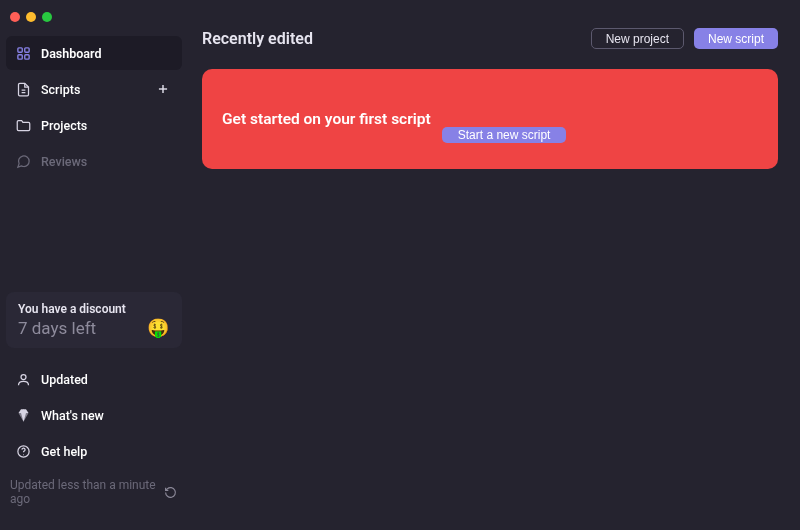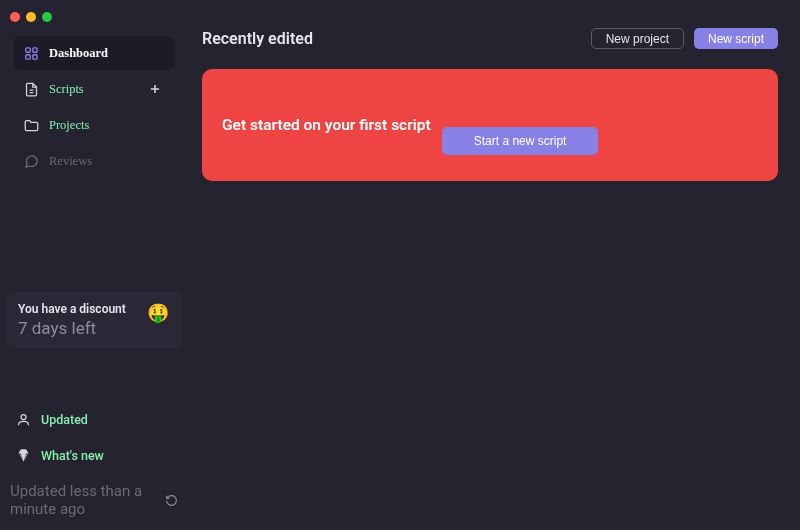--- a/index.html
+++ b/index.html
@@ -26,63 +26,62 @@
     padding: 6px 10px 10px;
   }
   .tl {
     width: 10px; height: 10px; border-radius: 50%;
   }
   .tl.red { background:#ff5f57; }
   .tl.yellow { background:#febc2e; }
   .tl.green { background:#28c840; }
 
   .nav {
-    display:flex; flex-direction:column; padding: 4px 14px;
+    display:flex; flex-direction:column; padding: 4px 6px;
     gap: 2px;
-    font-family: Liberation Serif, serif;
   }
   .nav-item {
     display:flex; align-items:center; justify-content:space-between;
     height: 34px;
     padding: 0 10px;
     border-radius: 6px;
-    color:#86efac;
+    color:#ffffff;
     cursor:pointer;
     font-size: 12.5px;
     font-weight: 500;
   }
   .nav-item .left { display:flex; align-items:center; gap:10px; }
   .nav-item.active { background:#1d1b26; color:#ffffff; font-weight:600; }
   .nav-item.disabled { color:#6b6979; cursor:default; }
   .nav-item.disabled svg { stroke:#6b6979; }
 
   .icon svg { display:block; }
 
   .promo {
     margin: 12px 6px 0;
     background:#2a2836;
     border-radius:8px;
     padding:10px 12px;
     display:flex;
     justify-content:space-between;
-    align-items:flex-start;
+    align-items:flex-end;
   }
   .promo .txt { display:flex; flex-direction:column; gap:2px;}
   .promo .title { font-size:12px; font-weight:600; color:#e6e4ef;}
   .promo .sub { font-size:17px; color:#8e8b9c;}
   .promo .emoji { font-size:18px; }
 
   .nav-spacer { flex:1; }
 
   .bottom-nav { padding: 0 6px 4px; display:flex; flex-direction:column; gap:2px; }
 
   .status-bar {
     display:flex; align-items:center; justify-content:space-between;
-    padding: 6px 10px 12px;
-    font-size:15px;
+    padding: 6px 10px 24px;
+    font-size:12px;
     color:#6b6979;
   }
   .status-bar .refresh { width:16px;height:16px; display:flex;align-items:center;justify-content:center; cursor:pointer; }
 
   
   .main {
     flex:1;
     height:100%;
     background:#25232f;
     padding: 28px 22px 22px 14px;
@@ -110,21 +109,21 @@
     background:#8781e6; color:#ffffff;
   }
 
   .card {
     background:#ef4444;
     border-radius:10px;
     padding: 26px 20px 26px;
     display:flex; flex-direction:row; align-items:center; gap:11px;
   }
   .card h2 { font-size:15.5px; font-weight:600; color:#ffffff; }
-  .card .btn-primary { height:28px; padding:0 32px; font-size:12px;margin-top:32px;}
+  .card .btn-primary { height:16px; padding:0 16px; font-size:12px;margin-top:32px;}
 
   .plus-btn {
     width:18px;height:18px;display:flex;align-items:center;justify-content:center;
     color:#e6e4ef;
   }
 </style>
 </head>
 <body>
 
 <aside class="sidebar">
@@ -217,20 +216,32 @@
     <div class="nav-item">
       <div class="left">
         <span class="icon">
           <svg width="15" height="15" viewBox="0 0 24 24" fill="#d7d4e3" stroke="none">
               <path d="M12 2l4 6-4 14-4-14z"></path>
               <path d="M4 8h16L12 22z" opacity="0.5"></path>
               <path d="M4 8L8 2h8l4 6z"></path>
             </svg>
         </span>
         <span>What's new</span>
+      </div>
+    </div>
+    <div class="nav-item">
+      <div class="left">
+        <span class="icon">
+          <svg width="15" height="15" viewBox="0 0 24 24" fill="none" stroke="#d7d4e3" stroke-width="2">
+              <circle cx="12" cy="12" r="9"></circle>
+              <path d="M9.5 9a2.5 2.5 0 1 1 3.5 2.3c-.9.4-1 1-1 1.7"></path>
+              <circle cx="12" cy="17" r="0.8" fill="#d7d4e3" stroke="none"></circle>
+            </svg>
+        </span>
+        <span>Get help</span>
       </div>
     </div>
   </div>
 
   <div class="status-bar">
     <span>Updated less than a minute ago</span>
     <span class="refresh">
       <svg width="13" height="13" viewBox="0 0 24 24" fill="none" stroke="#8b8898" stroke-width="2.2">
           <path d="M3 12a9 9 0 1 0 3-6.7L3 8"></path>
           <polyline points="3 3 3 8 8 8"></polyline>

